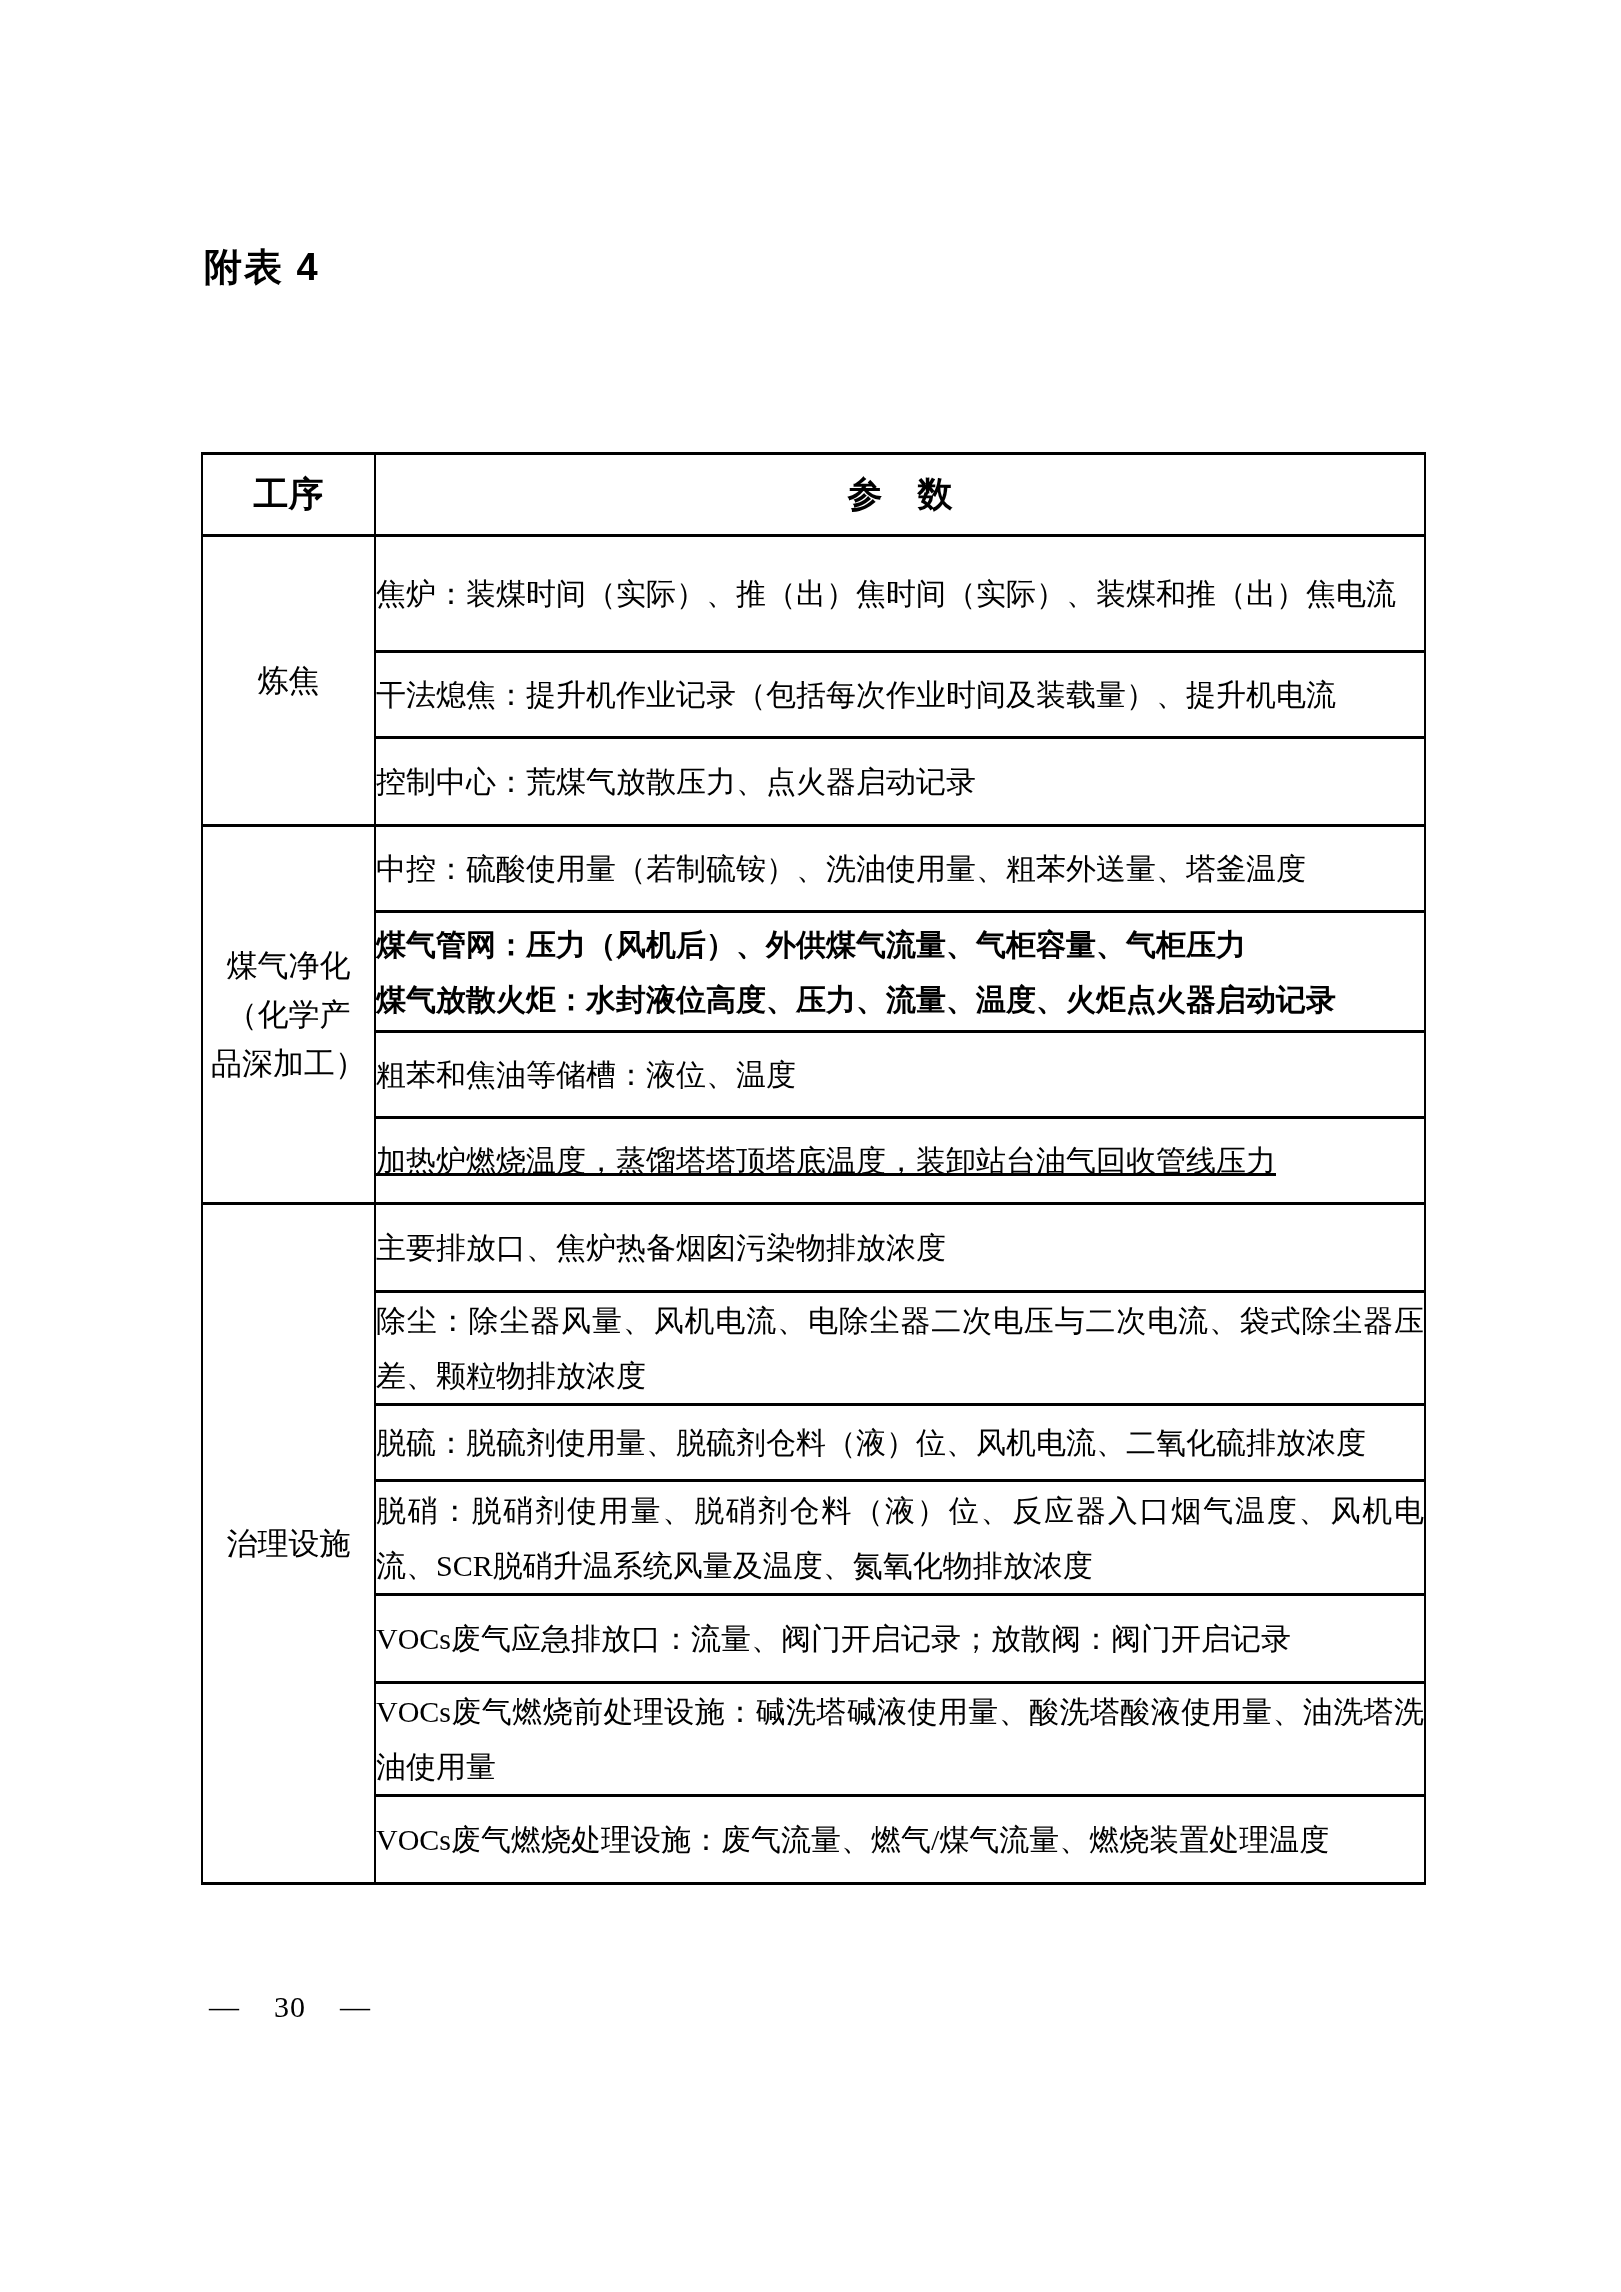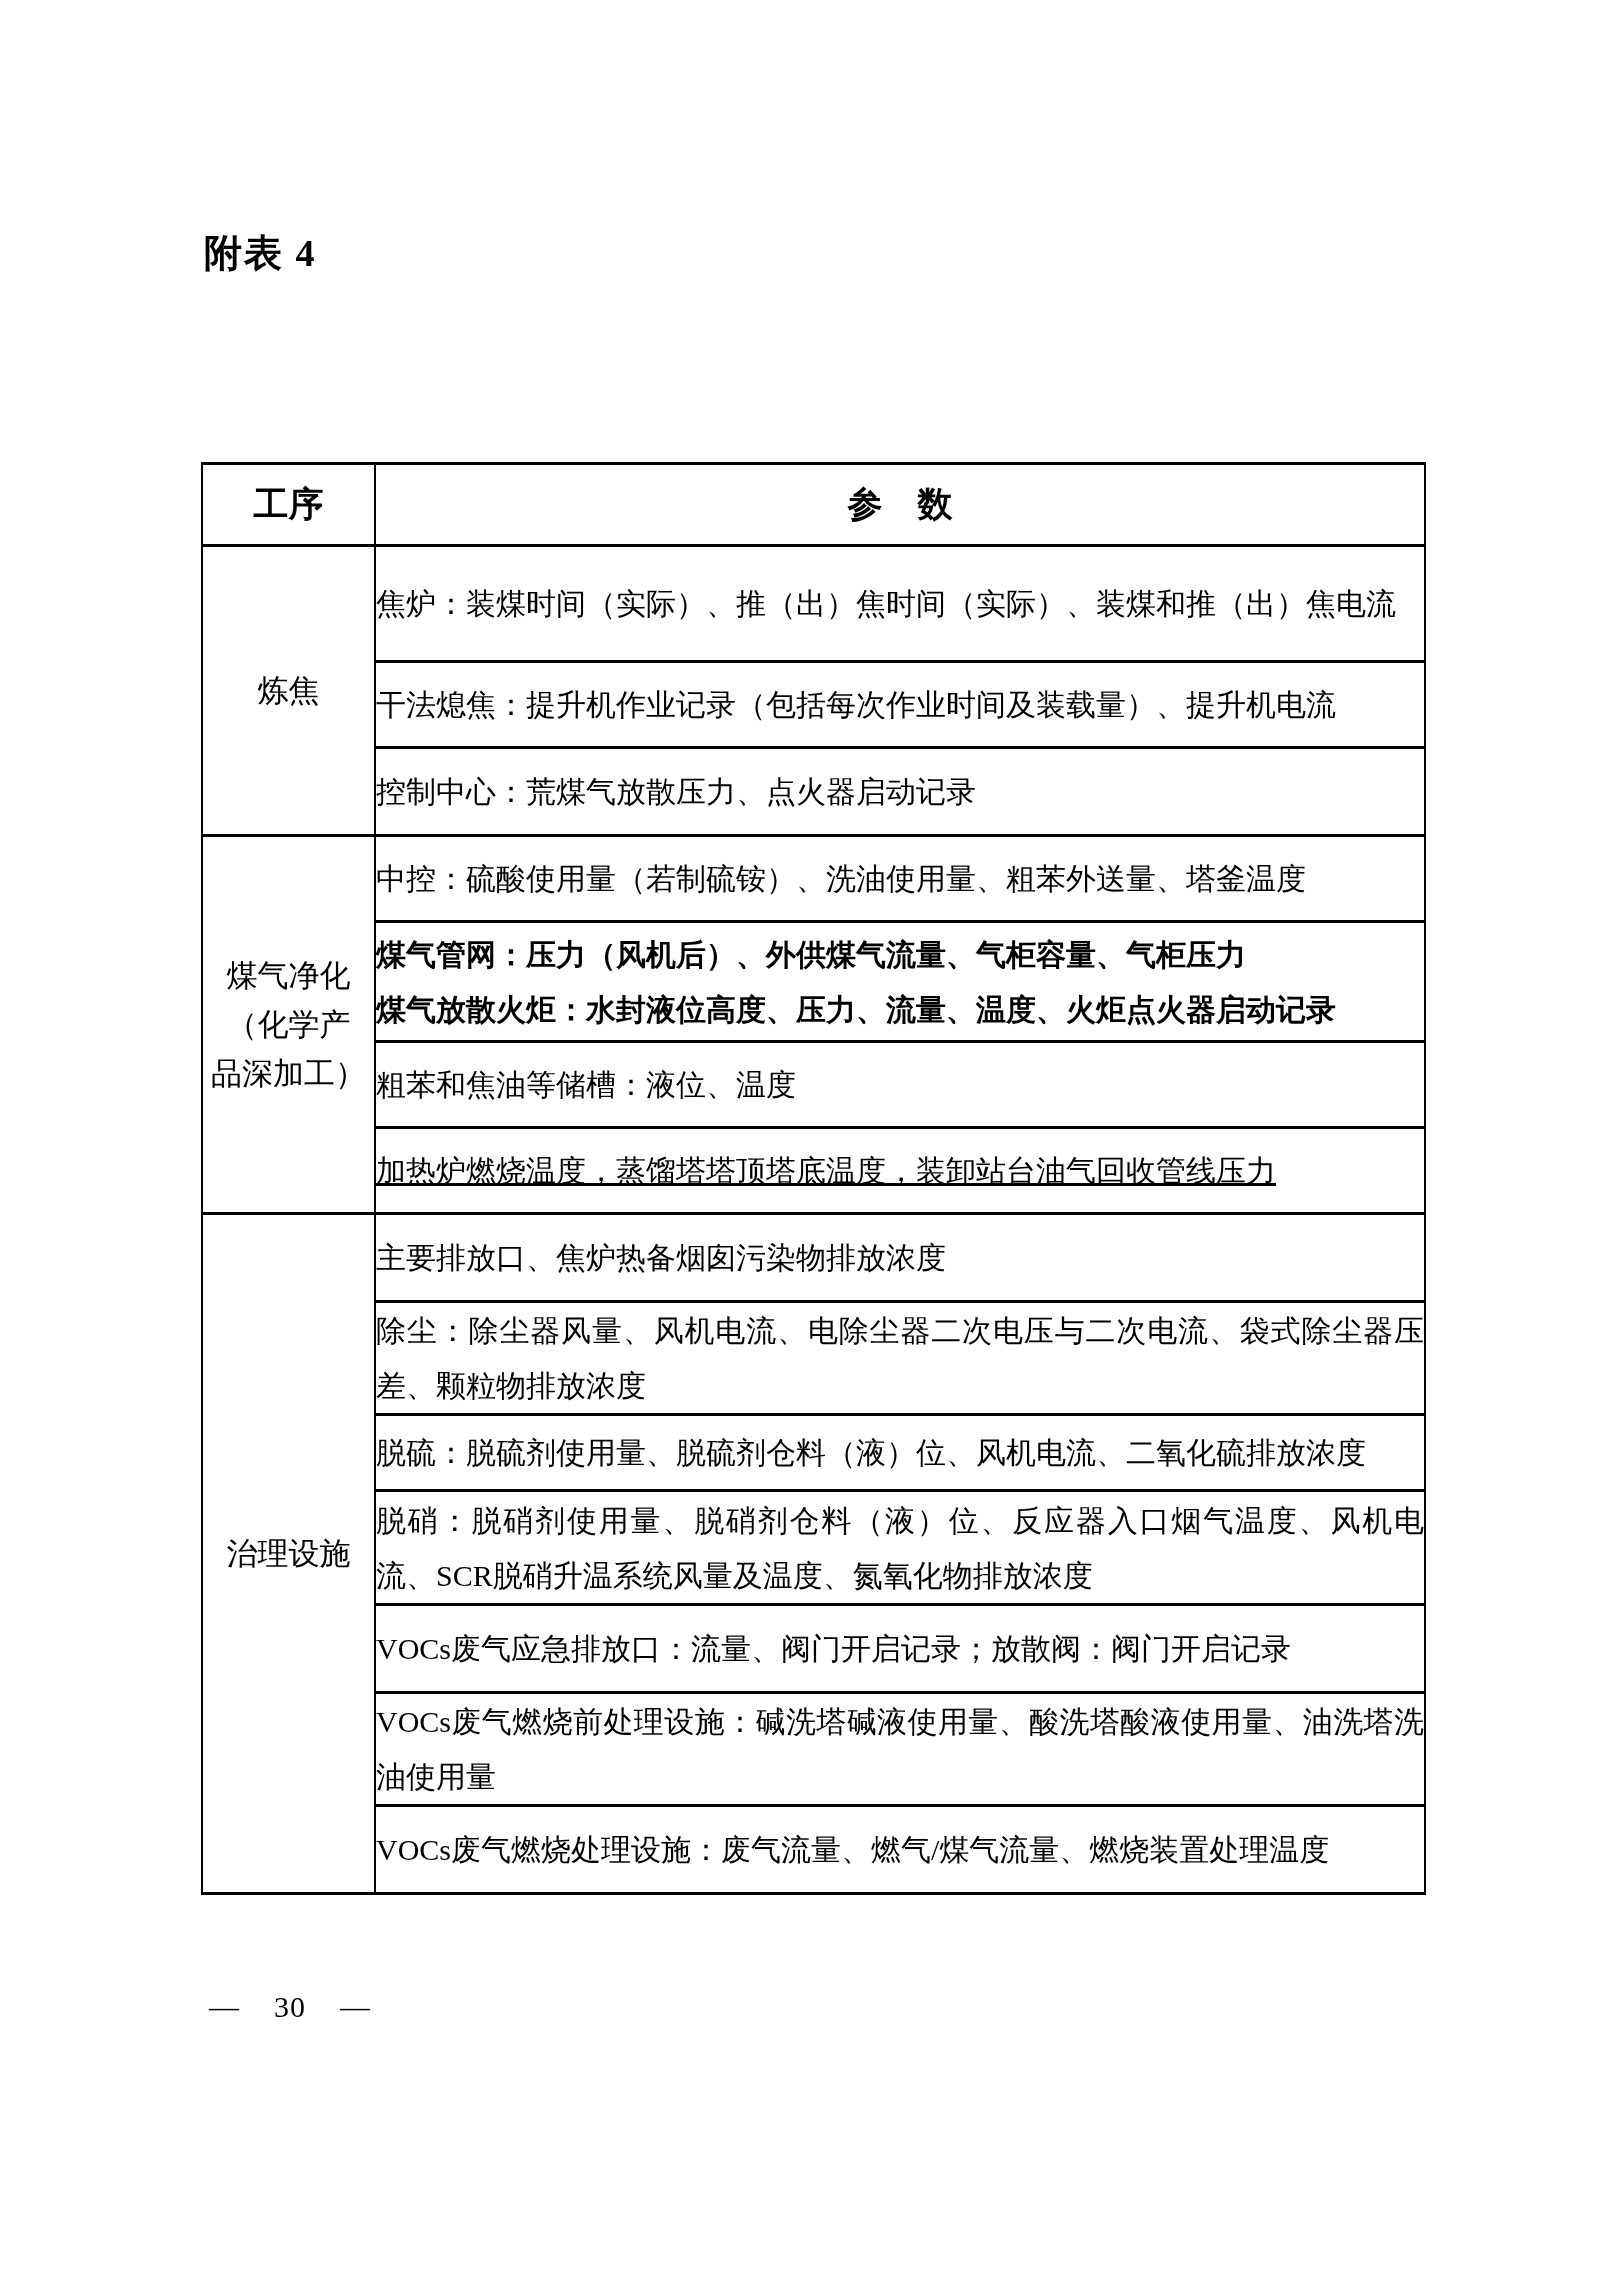--- a/index.html
+++ b/index.html
@@ -9,43 +9,43 @@
     height:2293px;
     margin:0 auto;
     background:#ffffff;
     color:#000;
     overflow:hidden;
     font-family:"Liberation Serif","DejaVu Serif",serif;
   }
   .table-label{
     position:absolute;
     left:204px;
-    top:233px;
-    font-family:Liberation Serif, serif;
+    top:247px;
+    font-family:Liberation Sans, sans-serif;
     font-weight:bold;
     font-size:38px;
     letter-spacing:2px;
     line-height:1.1;
   }
   .doc-title{
     position:absolute;
     left:0;
     top:361px;
     width:100%;
     text-align:center;
     font-family:"Liberation Sans","DejaVu Sans",sans-serif;
     font-weight:bold;
     font-size:47px;
     letter-spacing:5.9px;
     line-height:1.15;
   }
   table.dcs{
     position:absolute;
     left:201px;
-    top:462px;
+    top:452px;
     width:1225px;
     border-collapse:collapse;
     table-layout:fixed;
   }
   table.dcs col.c-proc{width:173px;}
   table.dcs th,
   table.dcs td{
     border-left:2.9px solid #000;
     border-right:2.9px solid #000;
     border-top:3.9px solid #000;

